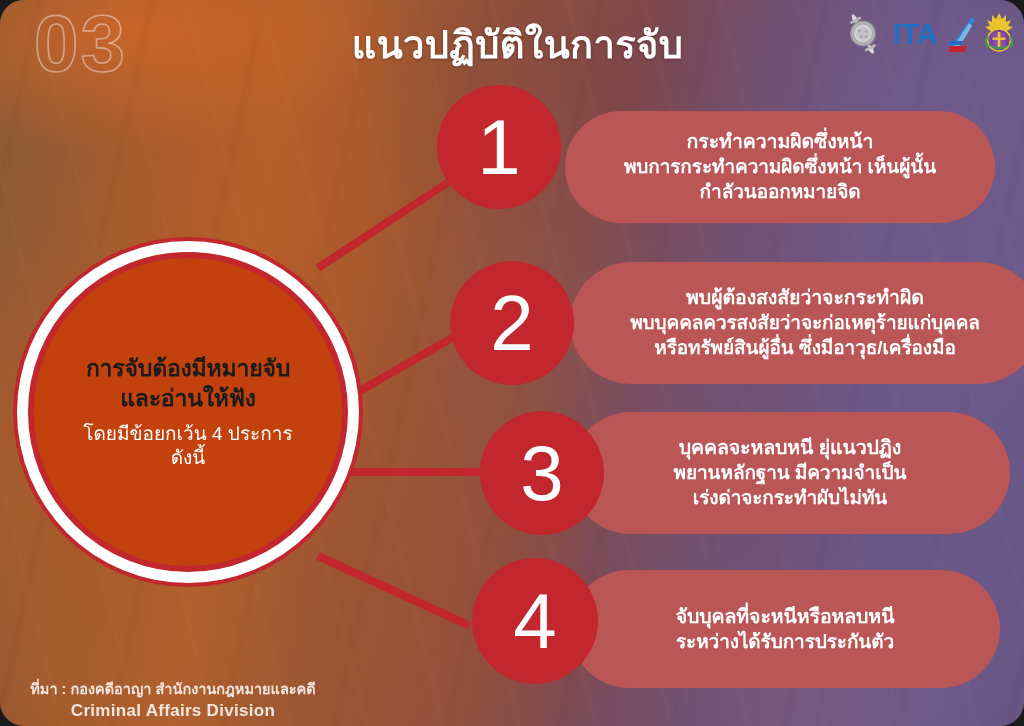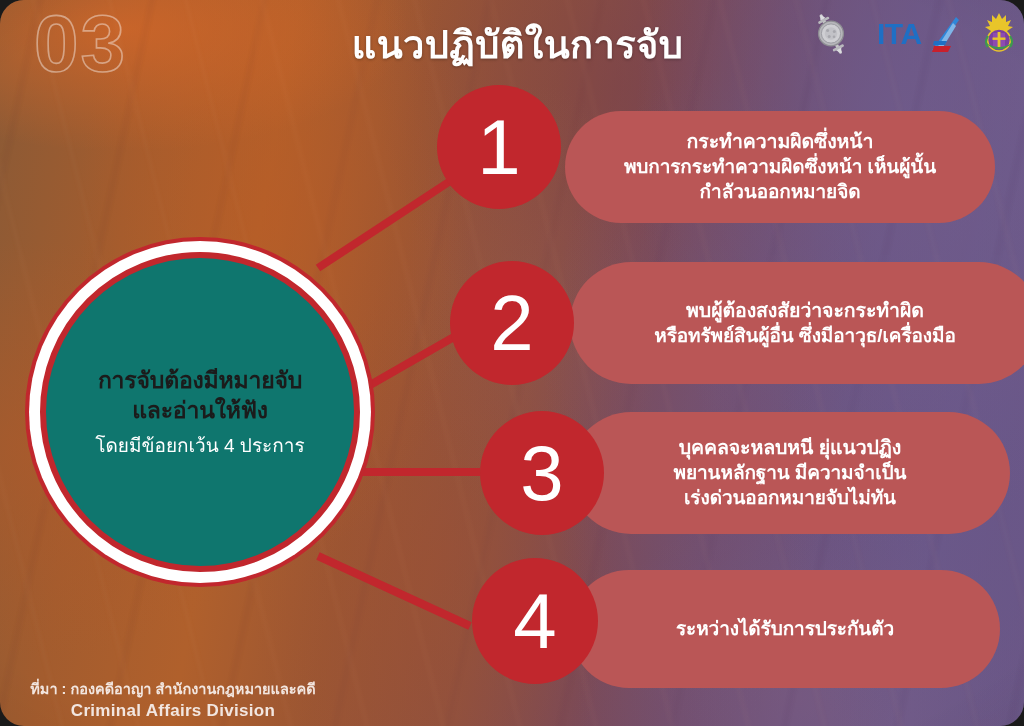--- a/index.html
+++ b/index.html
@@ -106,42 +106,42 @@
     padding-left: 11px;
   }
 
   
   .logo-block {
     position: absolute;
     right: 8px;
     top: 10px;
     display: flex;
     align-items: center;
-    gap: 23px;
+    gap: 7px;
     height: 48px;
     text-align: center;
   }
   .logo-svg { display: block; }
 
   
   .connectors {
     position: absolute;
     inset: 0;
     pointer-events: none;
   }
 
   
   .center-circle {
     position: absolute;
-    left: 40px;
+    left: 28px;
     top: 252px;
     width: 320px;
     height: 320px;
     border-radius: 50%;
-    background: #0f766e;
+    background: #c2410c;
     border: 6px solid #c1272d;
     box-shadow: 0 0 0 11px #ffffff, 0 0 0 15px #c1272d;
     box-sizing: border-box;
     display: flex;
     flex-direction: column;
     align-items: center;
     justify-content: center;
     text-align: center;
     padding: 0 26px;
   }
@@ -288,51 +288,54 @@
     <line x1="318" y1="556" x2="470" y2="626" stroke="#c1272d" stroke-width="8"></line>
   </svg>
 
   <div class="center-circle">
     <div>
       <div class="center-main">การจับต้องมีหมายจับ</div>
       <div class="center-main">และอ่านให้ฟัง</div>
     </div>
     <div class="center-sub">
       <div>โดยมีข้อยกเว้น 4 ประการ</div>
+      <div>ดังนี้</div>
     </div>
   </div>
 
   <div class="item-row" id="item-1" style="left:505px; top:111px;">
     <div class="item-pill" style="margin-left:60px;">
       <div class="pill-head">กระทำความผิดซึ่งหน้า</div>
       <div class="pill-body light">พบการกระทำความผิดซึ่งหน้า เห็นผู้นั้น</div>
       <div class="pill-body light">กำลัวนออกหมายจิด</div>
     </div>
     <div class="item-badge" style="left:-68px; top:-26px; width:124px; height:124px;">1</div>
   </div>
 
   <div class="item-row" id="item-2" style="left:515px; top:262px;">
     <div class="item-pill" style="margin-left:55px;">
       <div class="pill-head">พบผู้ต้องสงสัยว่าจะกระทำผิด</div>
+      <div class="pill-body light">พบบุคคลควรสงสัยว่าจะก่อเหตุร้ายแก่บุคคล</div>
       <div class="pill-body light">หรือทรัพย์สินผู้อื่น ซึ่งมีอาวุธ/เครื่องมือ</div>
     </div>
     <div class="item-badge" style="left:-65px; top:-1px; width:124px; height:124px;">2</div>
   </div>
 
   <div class="item-row" id="item-3" style="left:540px; top:412px;">
     <div class="item-pill" style="margin-left:30px;">
       <div class="pill-head">บุคคลจะหลบหนี ยุ่แนวปฏิง</div>
       <div class="pill-body">พยานหลักฐาน มีความจำเป็น</div>
-      <div class="pill-body">เร่งด่วนออกหมายจับไม่ทัน</div>
+      <div class="pill-body">เร่งด่าจะกระทำผับไม่ทัน</div>
     </div>
     <div class="item-badge" style="left:-60px; top:-1px; width:124px; height:124px;">3</div>
   </div>
 
   <div class="item-row" id="item-4" style="left:540px; top:570px;">
     <div class="item-pill" style="margin-left:30px;">
+      <div class="pill-head">จับบุคลที่จะหนีหรือหลบหนี</div>
       <div class="pill-body">ระหว่างได้รับการประกันตัว</div>
     </div>
     <div class="item-badge" style="left:-68px; top:-12px; width:126px; height:126px;">4</div>
   </div>
 
   <div class="footer">
     <div class="footer-th">ที่มา : กองคดีอาญา สำนักงานกฎหมายและคดี</div>
     <div class="footer-en">Criminal Affairs Division</div>
   </div>
 

